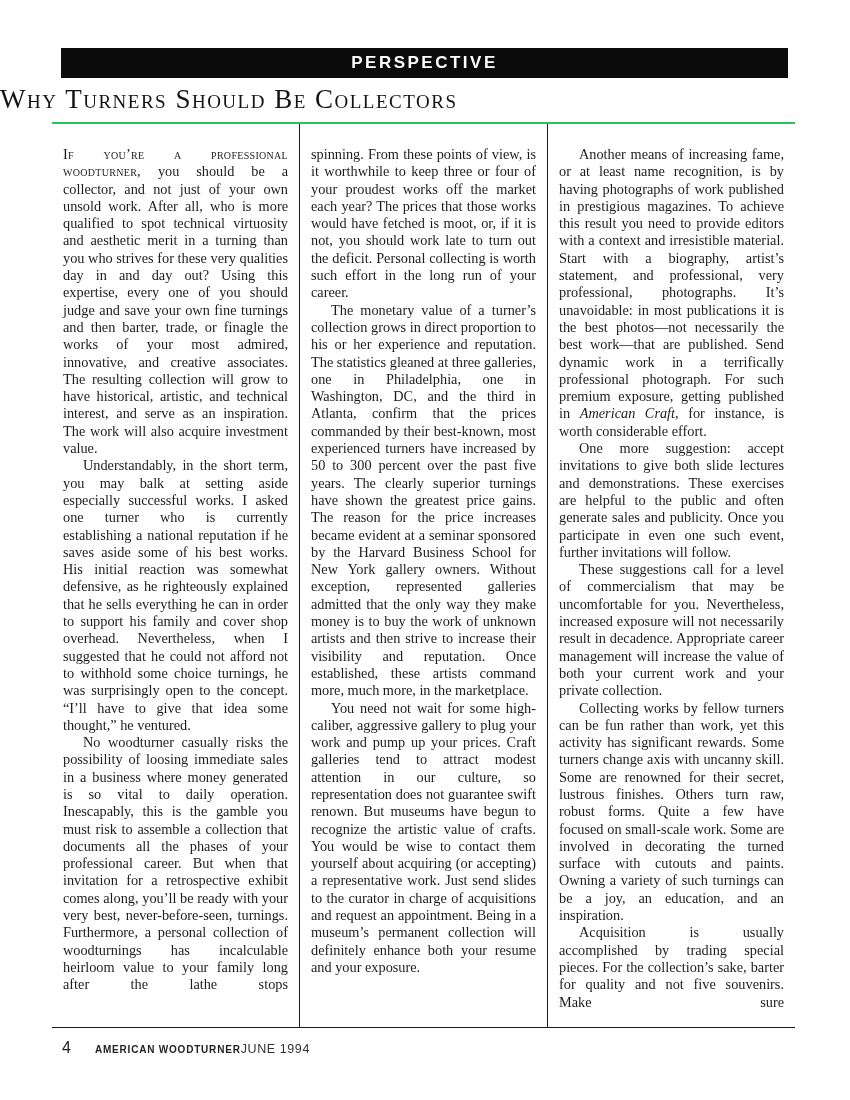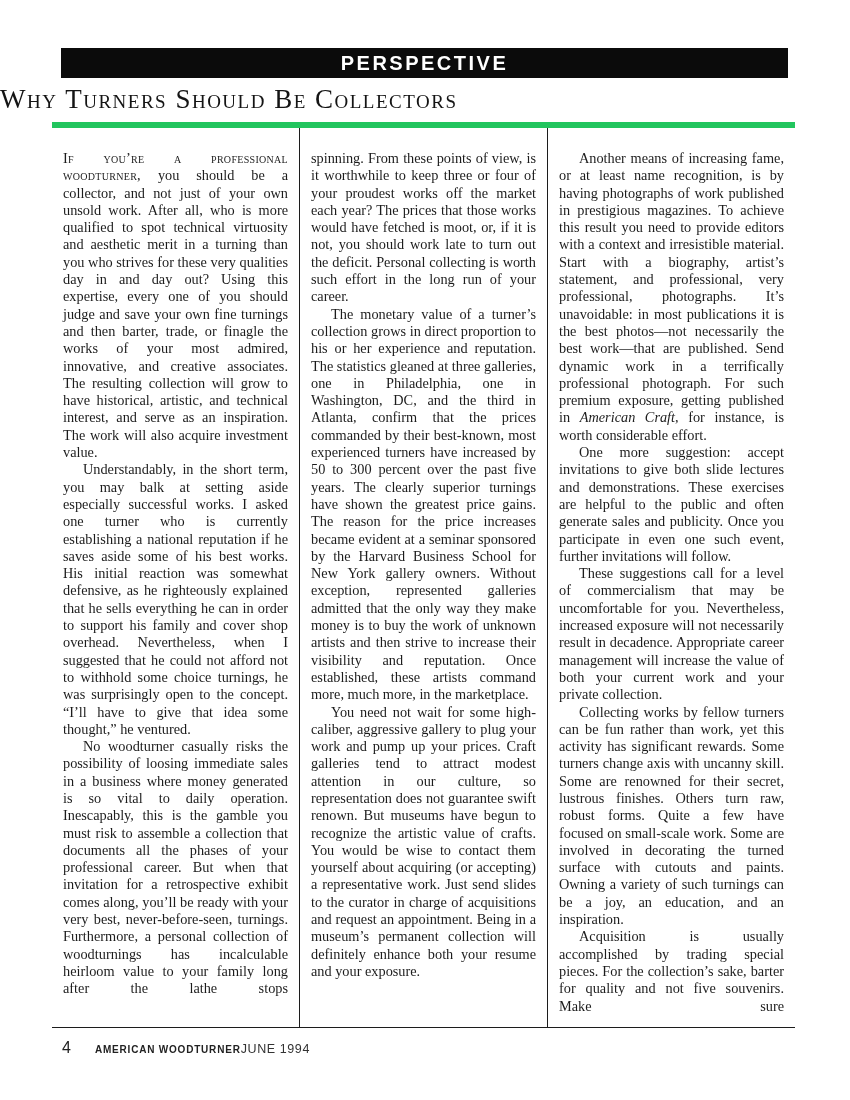--- a/index.html
+++ b/index.html
@@ -17,40 +17,40 @@
     position: absolute;
     left: 61px; top: 48px;
     width: 727px; height: 30px;
     background: #0b0b0b;
     display: flex; align-items: center; justify-content: center;
   }
   .banner-label {
     color: #ffffff;
     font-family: "Liberation Sans", sans-serif;
     font-weight: bold;
-    font-size: 20px;
+    font-size: 17px;
     letter-spacing: 2.5px;
   }
 
   .title {
     position: absolute;
     left: 0; top: 84px;
     width: 100%;
     font-weight: normal;
     font-variant: small-caps;
     font-size: 27px;
     letter-spacing: 1.5px;
     color: #141414;
   }
 
   .article {
     position: absolute;
     left: 52px; top: 122px;
     width: 743px; height: 906px;
-    border-top: 6px solid #22c55e;
+    border-top: 2px solid #22c55e;
     border-bottom: 1px solid #1c1c1c;
     display: flex;
   }
   .col {
     flex: 1 1 0;
     padding: 22px 11px 0 11px;
     overflow: hidden;
     text-align: justify;
     font-size: 14.3px;
     line-height: 17.3px;

